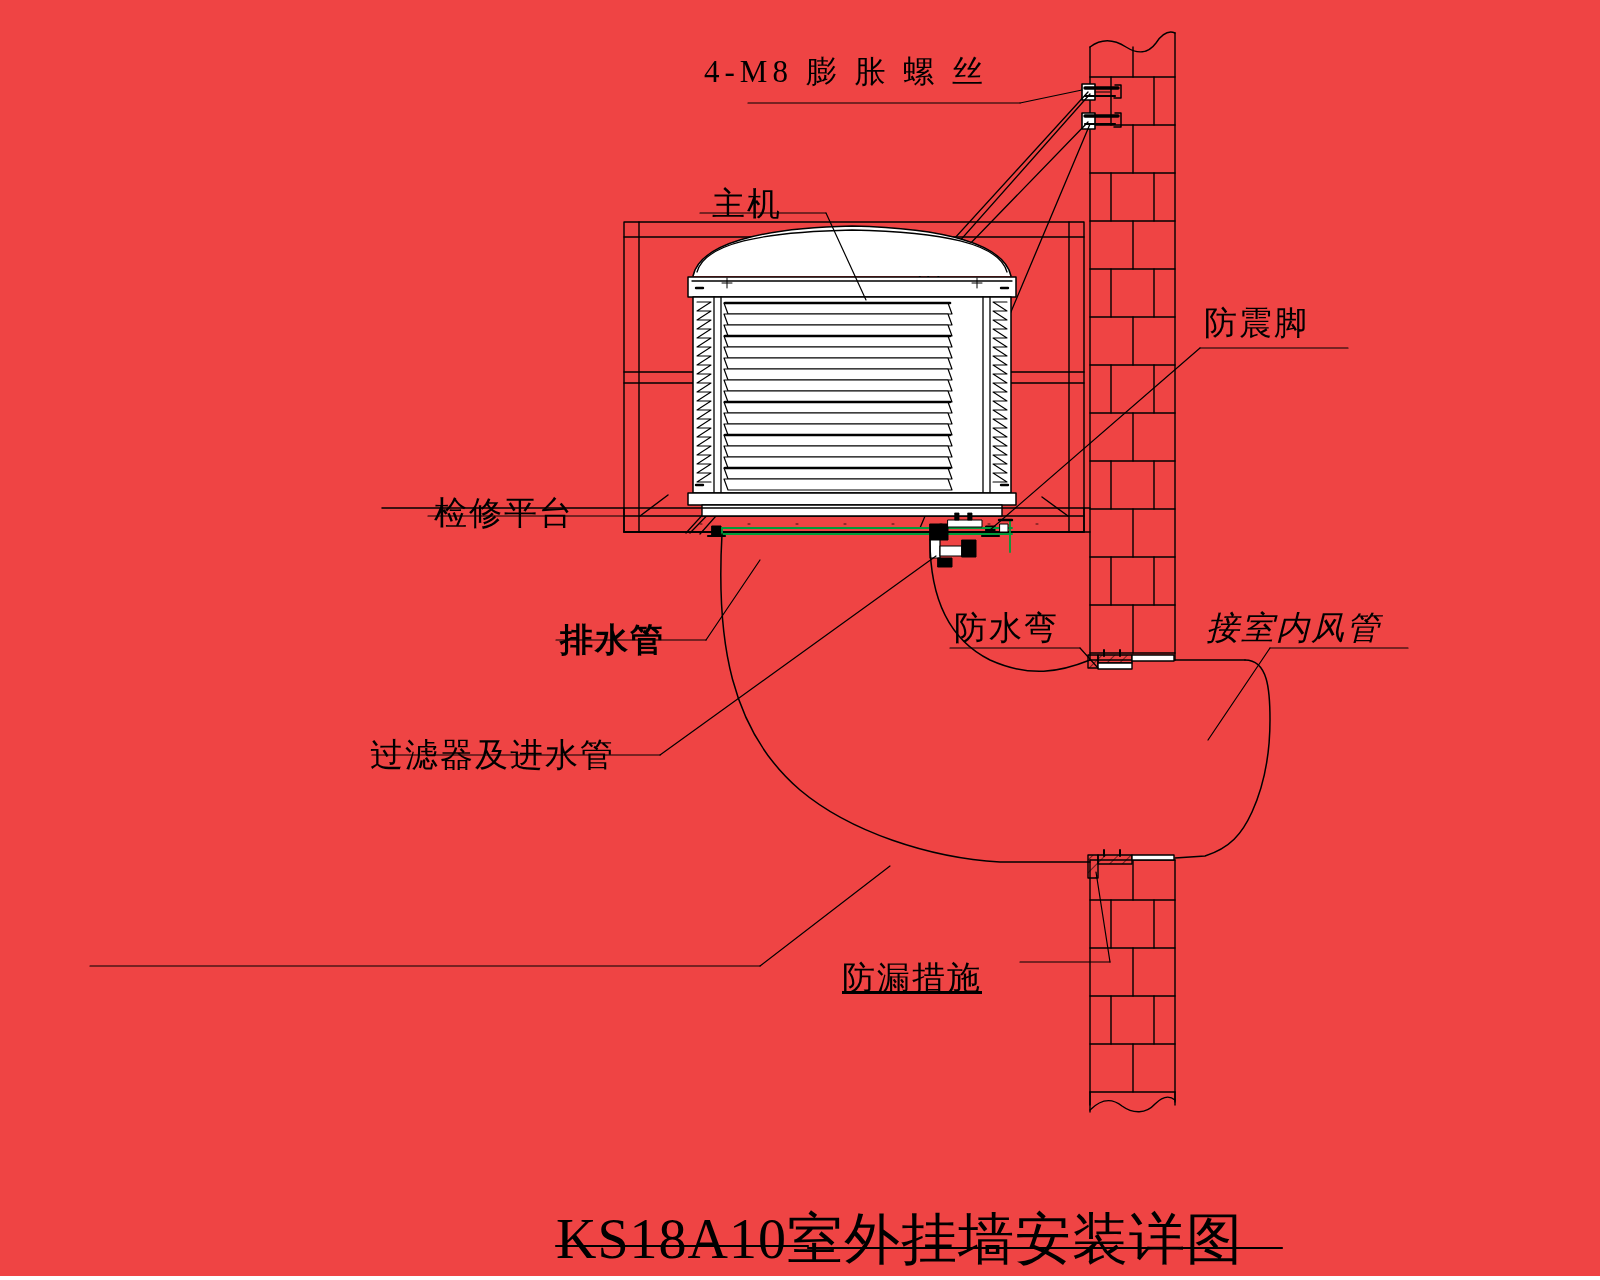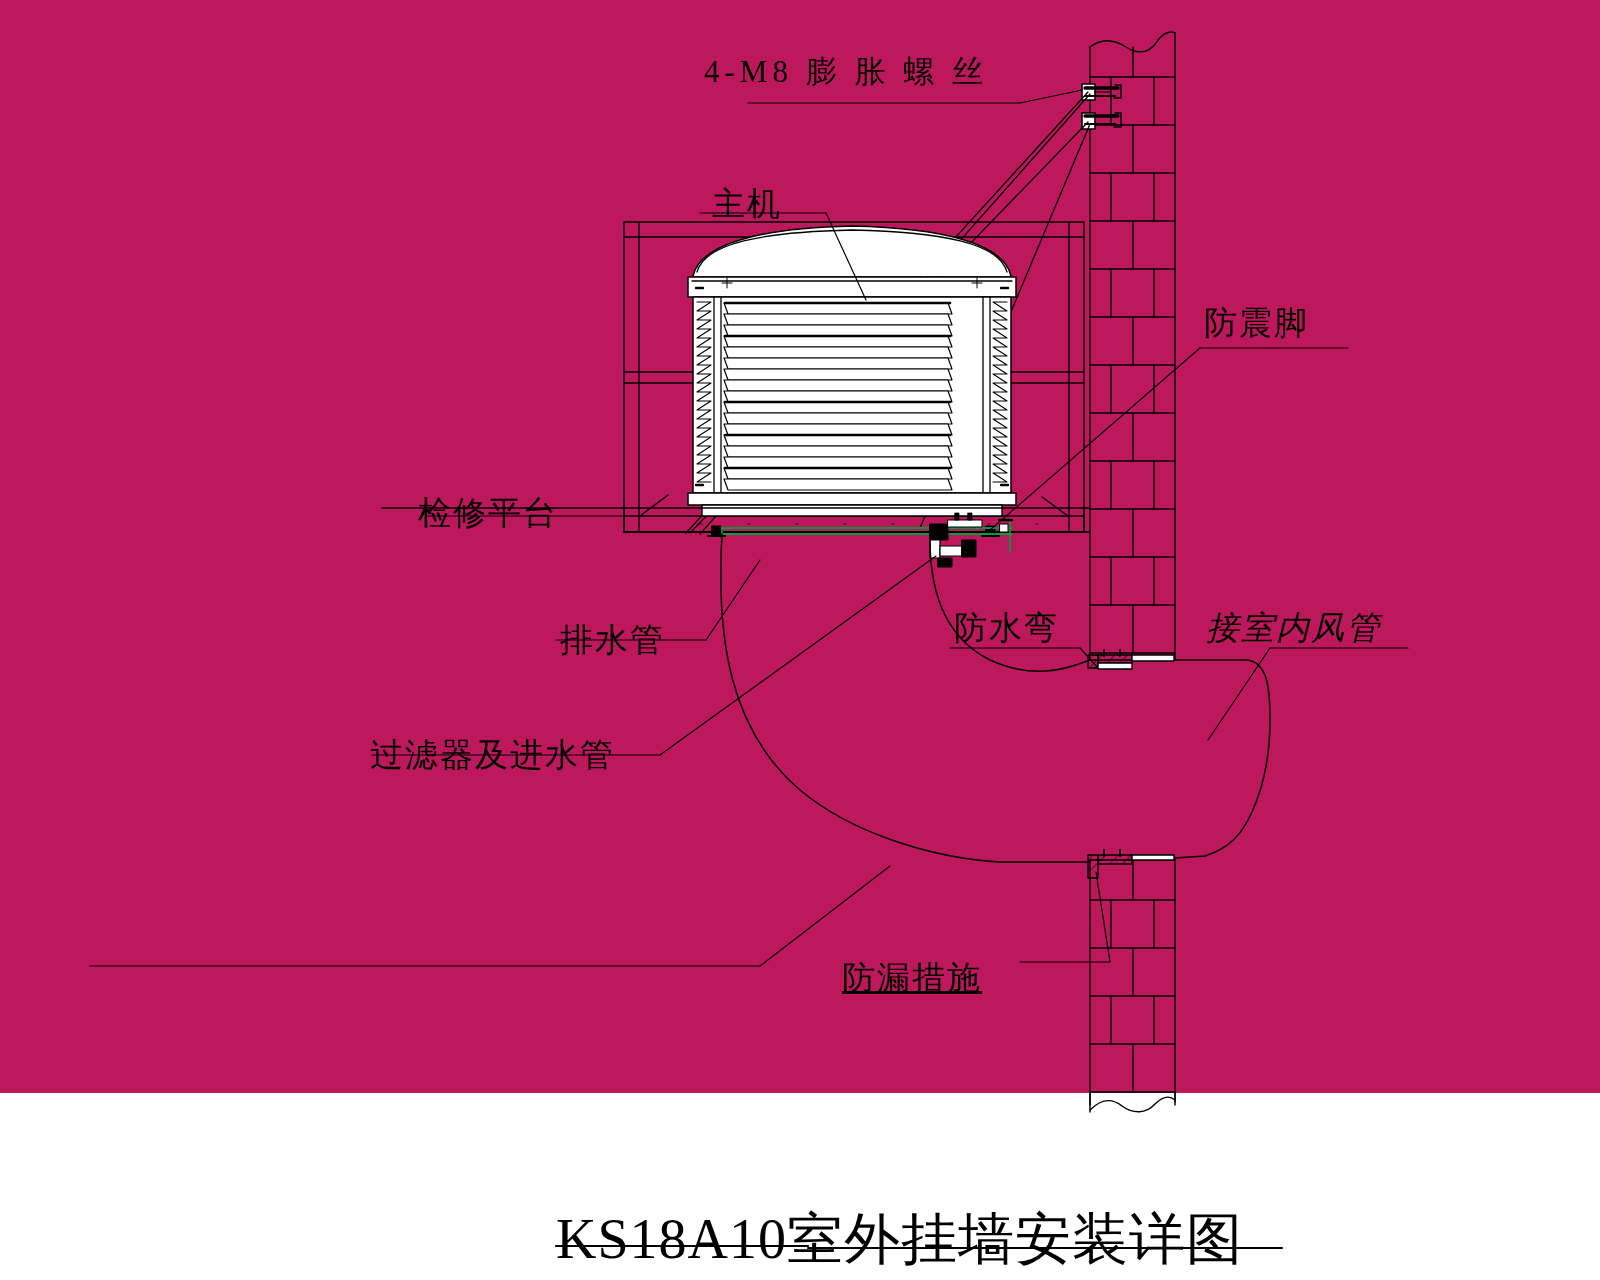--- a/index.html
+++ b/index.html
@@ -10,22 +10,22 @@
   }
   body {
     width: 1600px;
     height: 1280px;
     overflow: hidden;
     font-family: "Liberation Serif", "DejaVu Serif", serif;
   }
   #sheet {
     position: relative;
     width: 1600px;
-    height: 1093px;
-    background: #be185d;
+    height: 1276px;
+    background: #ef4444;
   }
   #drawing {
     position: absolute;
     left: 0;
     top: 0;
     width: 1600px;
     height: 1280px;
   }
   .lbl {
     position: absolute;
@@ -394,23 +394,23 @@
         <line x1="808" y1="1248" x2="1282" y2="1248"></line>
       </g>
 
     </g>
   </svg>
 
   <div class="lbl lbl-bolt" style="left:704px; top:56px;">4-M8 膨 胀 螺 丝</div>
 
   <div class="lbl lbl-cn" style="left:712px; top:164px;">主机</div>
 
-  <div class="lbl lbl-cn" style="left:418px; top:473px;">检修平台</div>
-
-  <div class="lbl lbl-cn" style="left:560px; top:600px;">排水管</div>
+  <div class="lbl lbl-cn" style="left:434px; top:473px;">检修平台</div>
+
+  <div class="lbl lbl-cn" style="left:560px; top:600px;font-weight:bold;">排水管</div>
 
   <div class="lbl lbl-cn" style="left:370px; top:715px;">过滤器及进水管</div>
 
 
   <div class="lbl lbl-cn" style="left:1204px; top:283px;">防震脚</div>
 
   <div class="lbl lbl-cn" style="left:954px; top:588px;">防水弯</div>
 
   <div class="lbl lbl-cn" style="left:1206px; top:588px;font-style:italic;">接室内风管</div>
 

